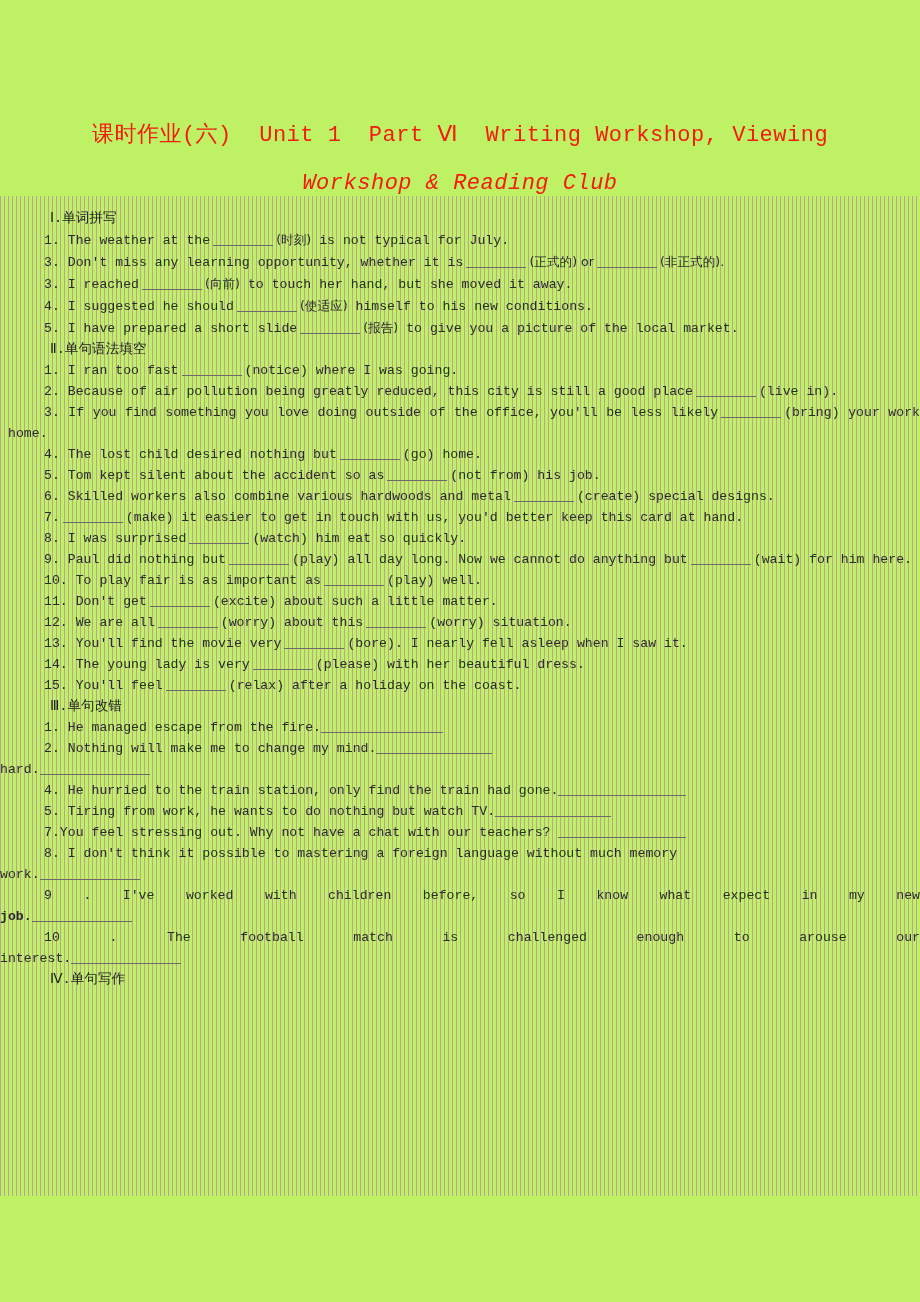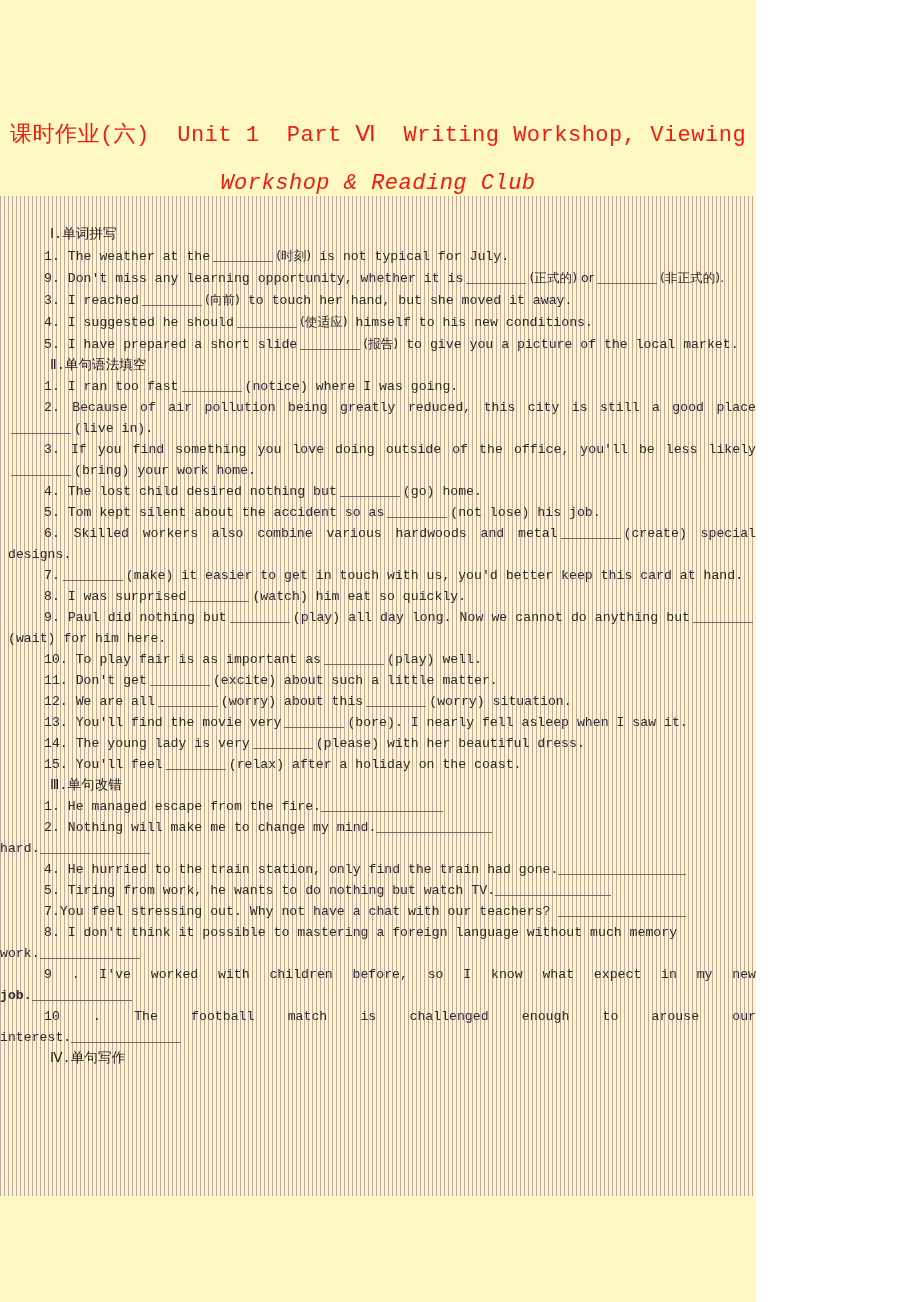--- a/index.html
+++ b/index.html
@@ -5,23 +5,23 @@
   html, body {
     margin: 0;
     padding: 0;
     background: #ffffff;
   }
   body {
     font-family: "Liberation Mono", "DejaVu Sans Mono", monospace;
   }
   #page {
     position: relative;
-    width: 756px;
+    width: 920px;
     height: 1302px;
-    background: #fef9c3;
+    background: #bef264;
     overflow: hidden;
   }
   
   #grid {
     position: absolute;
     left: 0px;
     top: 196px;
     width: 920px;
     height: 1000px;
     background-image:
@@ -75,21 +75,20 @@
     font-family: "Liberation Mono", "DejaVu Sans Mono", monospace;
   }
   .title-line1 {
     white-space: pre;
   }
   .title-line2 {
     white-space: pre;
     font-style: italic;
   }
   .body-area {
-    margin-top: 16px;
     padding: 0 0px;
     color: #2b2b2b;
     font-size: 13.2px;
     line-height: 21px;
   }
   .sec-head {
     padding-left: 50px;
     font-size: 13.6px;
     line-height: 21px;
     white-space: pre;
@@ -143,39 +142,39 @@
       <div class="title-line1">课时作业(六)  Unit 1  Part Ⅵ  Writing Workshop, Viewing</div>
       <div class="title-line2">Workshop &amp; Reading Club</div>
     </div>
 
     <div class="body-area">
 
       <div class="sec-head">Ⅰ.单词拼写</div>
 
       <div class="q"><span>1. The weather at the</span><span class="blank bw-m"></span><span class="cjk">(时刻)</span> <span>is not typical for July.</span></div>
 
-      <div class="q"><span>9. Don't miss any learning opportunity, whether it is</span><span class="blank bw-m"></span><span class="cjk">(正式的) or</span><span class="blank bw-m"></span><span class="cjk">(非正式的).</span></div>
+      <div class="q"><span>3. Don't miss any learning opportunity, whether it is</span><span class="blank bw-m"></span><span class="cjk">(正式的) or</span><span class="blank bw-m"></span><span class="cjk">(非正式的).</span></div>
 
       <div class="q"><span>3. I reached</span><span class="blank bw-m"></span><span class="cjk">(向前)</span> <span>to touch her hand, but she moved it away.</span></div>
 
       <div class="q"><span>4. I suggested he should</span><span class="blank bw-m"></span><span class="cjk">(使适应)</span> <span>himself to his new conditions.</span></div>
 
       <div class="q"><span>5. I have prepared a short slide</span><span class="blank bw-m"></span><span class="cjk">(报告)</span> <span>to give you a picture of the local market.</span></div>
 
       <div class="sec-head">Ⅱ.单句语法填空</div>
 
       <div class="q"><span>1. I ran too fast</span><span class="blank bw-m"></span><span>(notice) where I was going.</span></div>
 
       <div class="q"><span>2. Because of air pollution being greatly reduced, this city is still a good place</span><span class="blank bw-m"></span><span>(live in).</span></div>
 
       <div class="q"><span>3. If you find something you love doing outside of the office, you'll be less likely</span><span class="blank bw-m"></span><span>(bring) your work home.</span></div>
 
       <div class="q"><span>4. The lost child desired nothing but</span><span class="blank bw-m"></span><span>(go) home.</span></div>
 
-      <div class="q"><span>5. Tom kept silent about the accident so as</span><span class="blank bw-m"></span><span>(not lose) his job.</span></div>
+      <div class="q"><span>5. Tom kept silent about the accident so as</span><span class="blank bw-m"></span><span>(not from) his job.</span></div>
 
       <div class="q"><span>6. Skilled workers also combine various hardwoods and metal</span><span class="blank bw-m"></span><span>(create) special designs.</span></div>
 
       <div class="q"><span>7.</span><span class="blank bw-m"></span><span>(make) it easier to get in touch with us, you'd better keep this card at hand.</span></div>
 
       <div class="q"><span>8. I was surprised</span><span class="blank bw-m"></span><span>(watch) him eat so quickly.</span></div>
 
       <div class="q"><span>9. Paul did nothing but</span><span class="blank bw-m"></span><span>(play) all day long. Now we cannot do anything but</span><span class="blank bw-m"></span><span>(wait) for him here.</span></div>
 
       <div class="q"><span>10. To play fair is as important as</span><span class="blank bw-m"></span><span>(play) well.</span></div>

